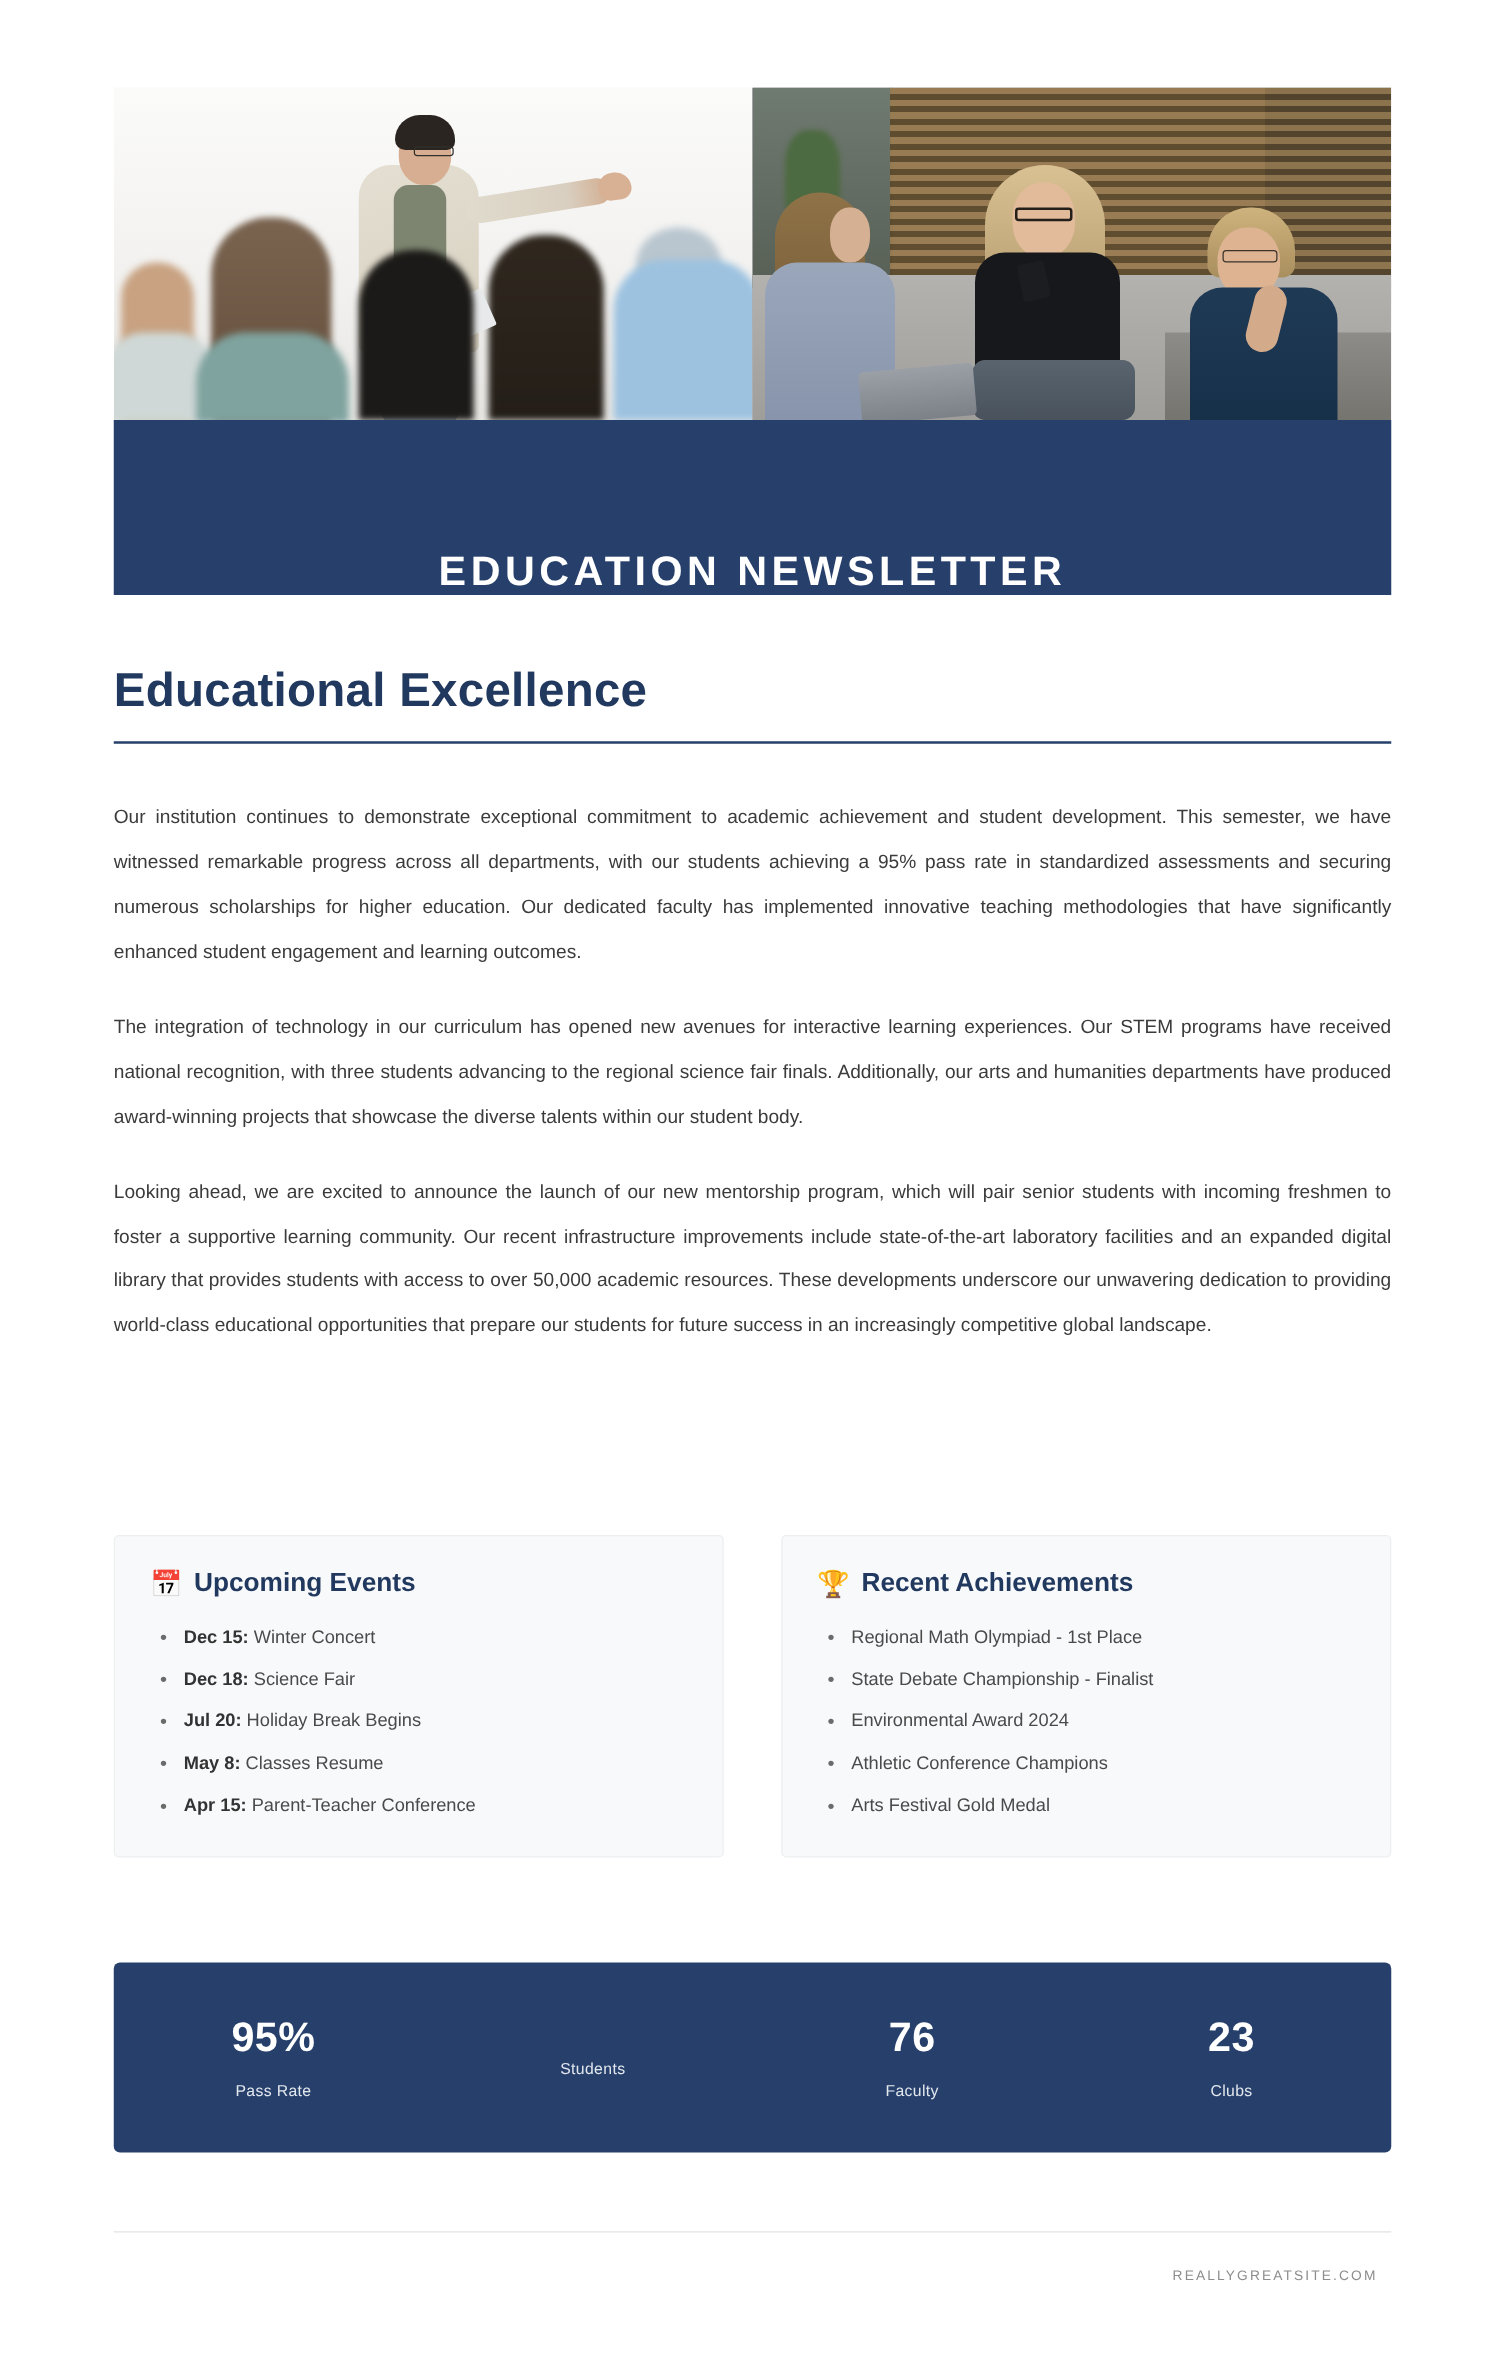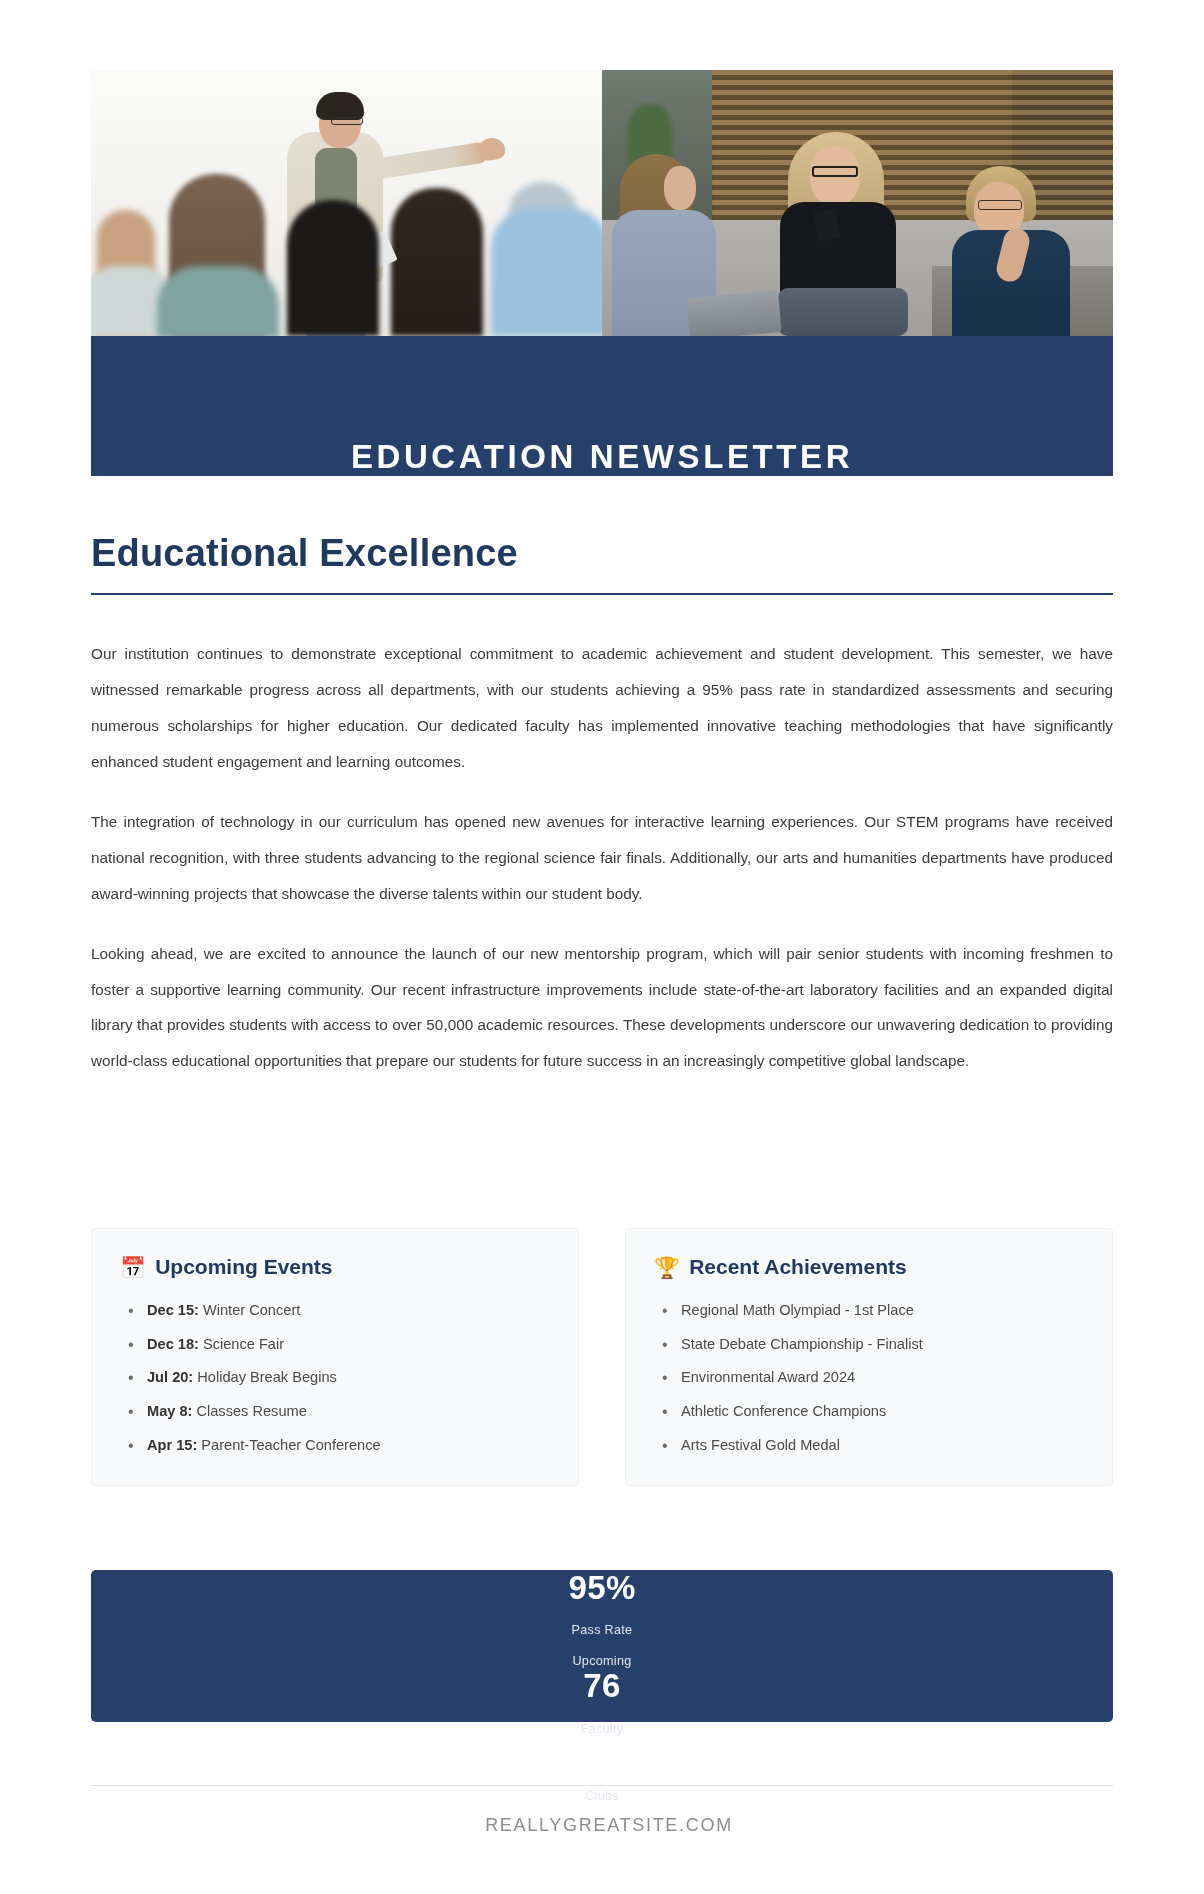--- a/index.html
+++ b/index.html
@@ -325,21 +325,20 @@
   .stats {
     position: absolute;
     left: 91px;
     top: 1570px;
     width: 1022px;
     height: 152px;
     background: #26406b;
     border-radius: 5px;
     display: flex;
     align-items: center;
-    flex-direction: column;
   }
   .stat { flex: 1; text-align: center; }
   .stat-value {
     color: #ffffff;
     font-size: 33px;
     font-weight: bold;
     letter-spacing: .4px;
     line-height: 1.1;
   }
   .stat-label {
@@ -353,25 +352,25 @@
   .footer-rule {
     position: absolute;
     left: 91px;
     top: 1785px;
     width: 1022px;
     height: 1px;
     background: #e2e2e2;
   }
   .footer {
     position: absolute;
-    left: 98px;
+    left: 80px;
     top: 1815px;
     width: 1022px;
-    text-align: center;
-    font-size: 18px;
+    text-align: right;
+    font-size: 11px;
     letter-spacing: 1.7px;
     color: #8d8d8d;
   }
 </style>
 </head>
 <body>
 
 <div class="page">
 
   <div class="hero">
@@ -467,21 +466,21 @@
     </div>
 
   </div>
 
   <div class="stats">
     <div class="stat">
       <div class="stat-value">95%</div>
       <div class="stat-label">Pass Rate</div>
     </div>
     <div class="stat">
-      <div class="stat-label">Upcoming</div>
+      <div class="stat-label">Students</div>
     </div>
     <div class="stat">
       <div class="stat-value">76</div>
       <div class="stat-label">Faculty</div>
     </div>
     <div class="stat">
       <div class="stat-value">23</div>
       <div class="stat-label">Clubs</div>
     </div>
   </div>

